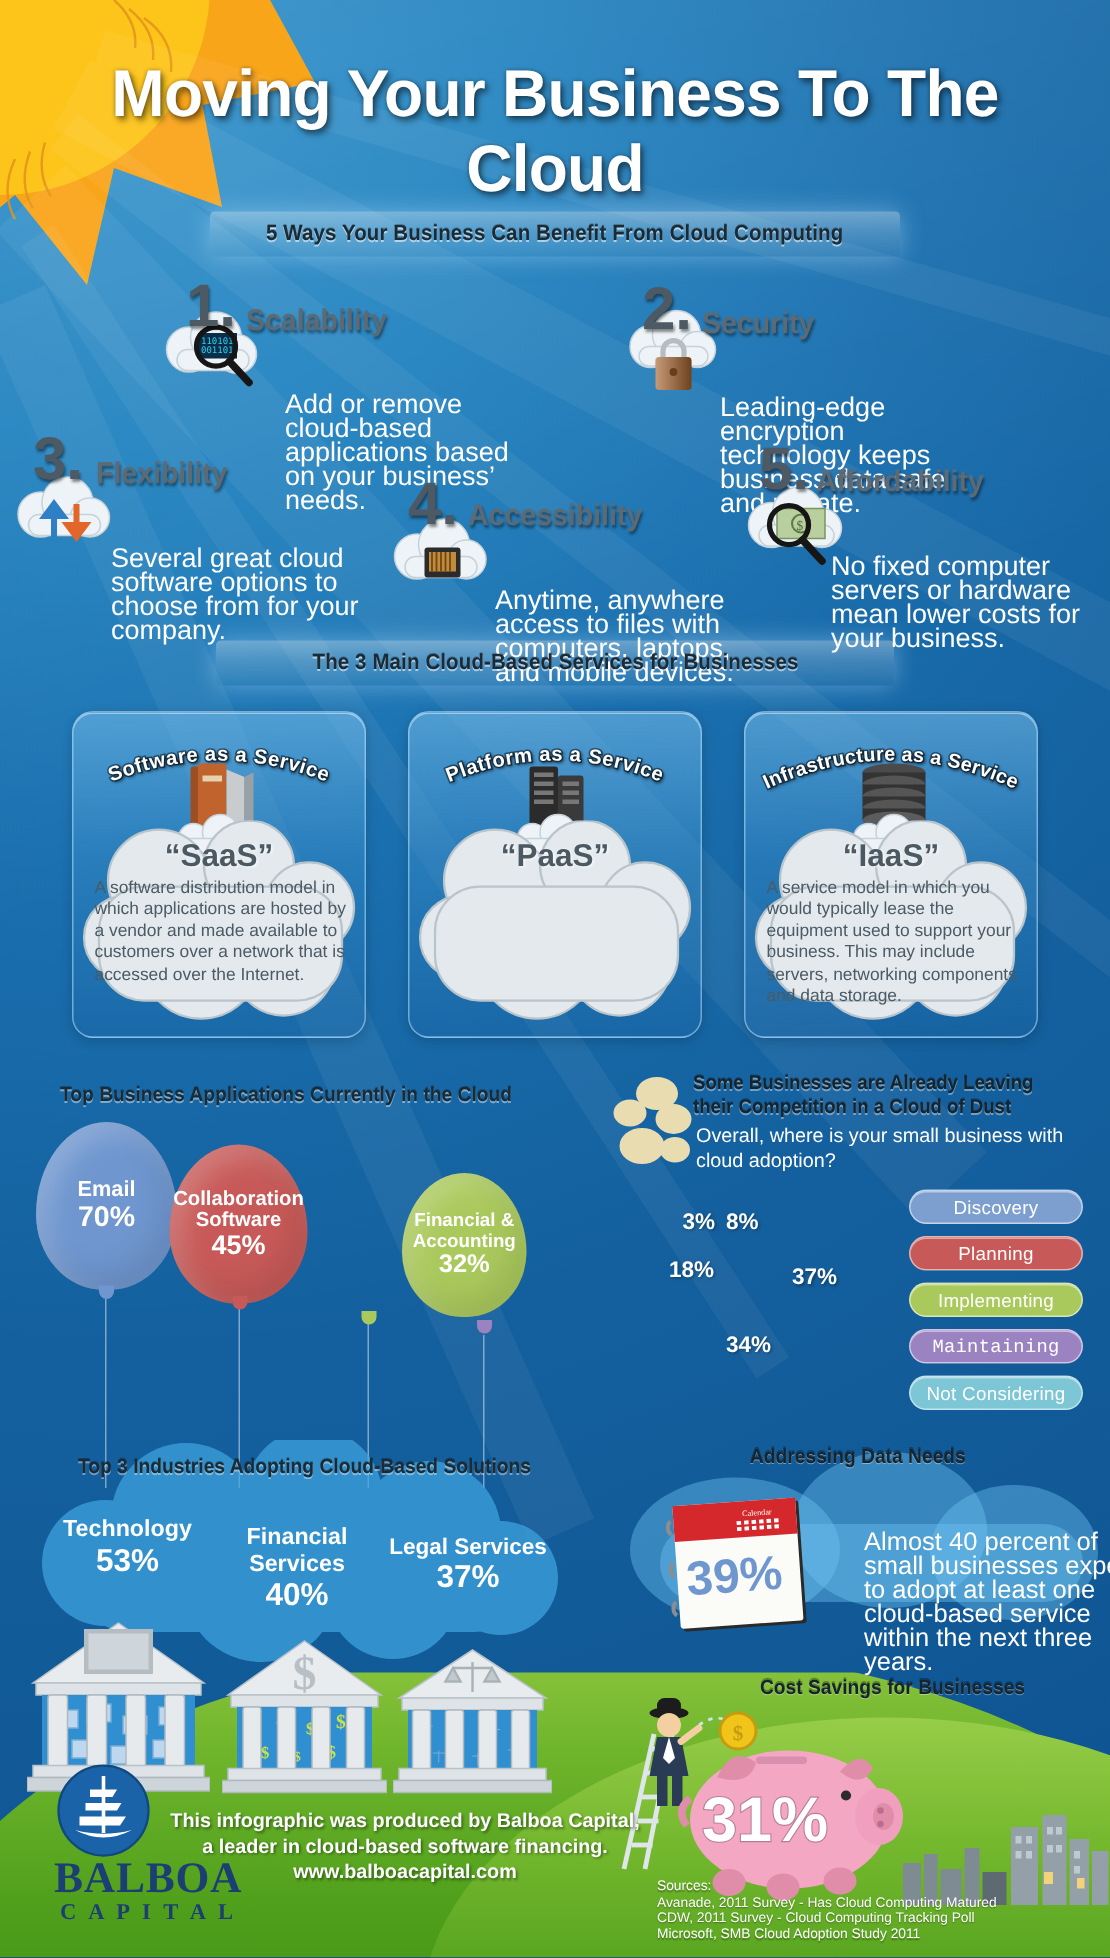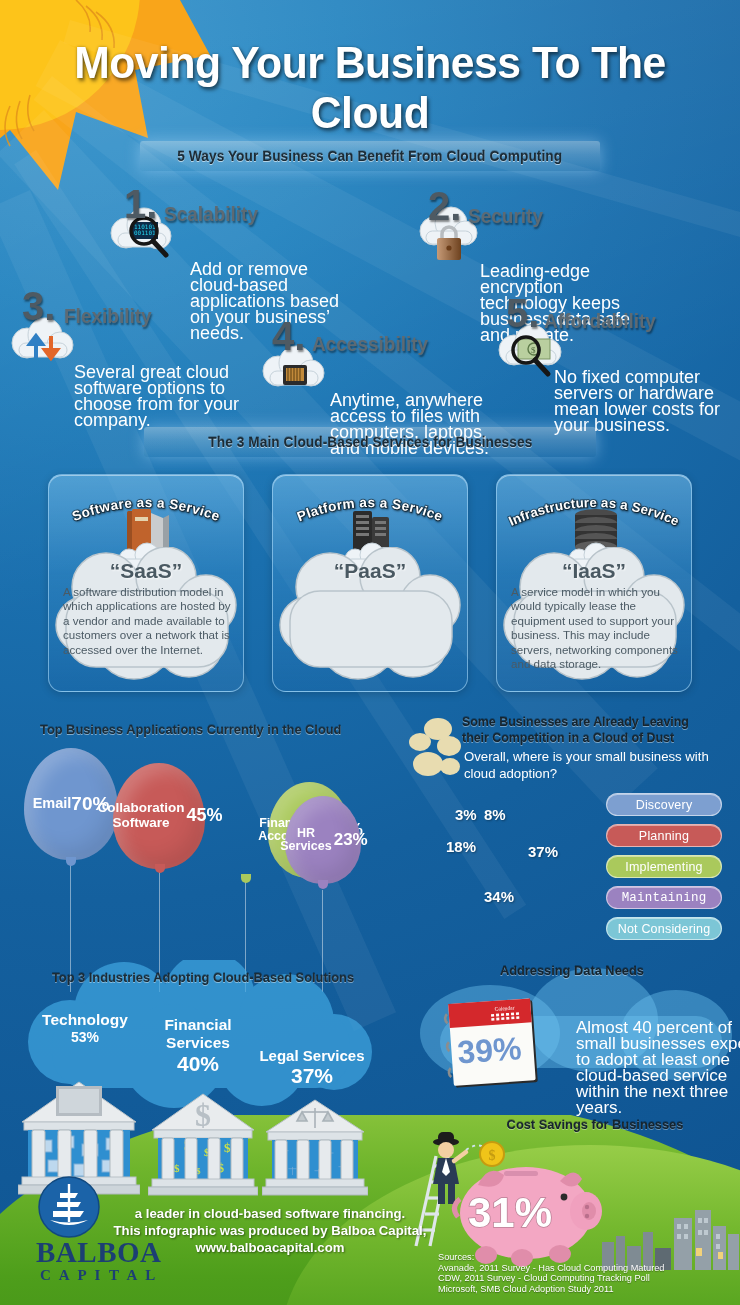--- a/index.html
+++ b/index.html
@@ -80,21 +80,21 @@
     font-size:21px; font-weight:bold; color:#4a5962;
     text-shadow:1px 1px 2px rgba(255,255,255,.8);
   }
   .cardbody {
     position:absolute; left:14px; right:12px; top:110px;
     font-size:11.6px; line-height:14.4px; color:#4b5a64;
   }
 
   
   .balloon { position:absolute; border-radius:50% 50% 48% 48%/55% 55% 45% 45%;
-    display:flex; align-items:center; justify-content:center;
+    display:flex; flex-direction:column; align-items:center; justify-content:center;
     color:#fff; font-weight:bold; text-align:center; line-height:1.08;
     box-shadow:inset -8px -10px 20px rgba(0,0,0,.10), inset 8px 8px 18px rgba(255,255,255,.22);
   }
   .bstring { position:absolute; width:1px; background:rgba(255,255,255,.45); }
   .bknot { position:absolute; width:10px; height:9px; border-radius:0 0 5px 5px; }
 
   
   .pielbl { position:absolute; color:#fff; font-weight:bold; font-size:15px;
             text-shadow:1px 1px 2px rgba(0,0,0,.35); }
   .legend { position:absolute; width:116px; height:23px; border-radius:12px;
@@ -437,24 +437,20 @@
     <span style="font-size:18px;">45%</span>
   </div>
   <div class="bknot" style="left:155px; top:864px; background:#c75a58;"></div>
 
   <div class="balloon" style="left:220px; top:782px; width:83px; height:96px; background:#aac95c; font-size:12.5px;margin-left:48px;">
     <span style="padding:0 2px;">Financial &amp; Accounting</span>
     <span style="font-size:17px;">32%</span>
   </div>
   <div class="bknot" style="left:241px; top:874px; background:#aac95c;"></div>
 
-  <div class="balloon" style="left:285px; top:796px; width:76px; height:88px; background:#9b82c0; font-size:12.5px;">
-    <span style="padding:0 2px;">HR Services</span>
-    <span style="font-size:17px;">23%</span>
-  </div>
   <div class="bknot" style="left:318px; top:880px; background:#9b82c0;"></div>
 
   <div class="dust" style="left:424px; top:718px; width:28px; height:22px;"></div>
   <div class="dust" style="left:409px; top:733px; width:22px; height:18px;"></div>
   <div class="dust" style="left:437px; top:736px; width:24px; height:20px;"></div>
   <div class="dust" style="left:413px; top:752px; width:30px; height:24px;"></div>
   <div class="dust" style="left:440px; top:758px; width:20px; height:17px;"></div>
 
   <div style="position:absolute; left:462px; top:714px; font-size:13.2px; font-weight:bold; color:#16242e; line-height:16px;
               text-shadow:0 1px 0 rgba(255,255,255,.4), 0 -1px 0 rgba(0,0,0,.3); transform:scaleX(.94); transform-origin:left;">
@@ -541,27 +537,27 @@
         <rect x="28" y="50" width="298" height="78" rx="34"></rect>
       </g>
     </svg>
   </div>
   <div style="position:absolute; left:38px; top:970px; width:330px; text-align:center;
               font-size:13.5px; font-weight:bold; color:#1b2b36;
               text-shadow:0 1px 0 rgba(255,255,255,.4), 0 -1px 0 rgba(0,0,0,.3); transform:scaleX(.95);">Top 3 Industries Adopting Cloud-Based Solutions</div>
 
   <div style="position:absolute; left:30px; top:1011px; width:110px; text-align:center; color:#fff; font-weight:bold;">
     <div style="font-size:15.5px;">Technology</div>
-    <div style="font-size:14px;">53%</div>
+    <div style="font-size:21px;">53%</div>
   </div>
   <div style="position:absolute; left:132px; top:1016px; width:132px; text-align:center; color:#fff; font-weight:bold;">
     <div style="font-size:15.5px;">Financial Services</div>
     <div style="font-size:21px;">40%</div>
   </div>
-  <div style="position:absolute; left:250px; top:1023px; width:124px; text-align:center; color:#fff; font-weight:bold;margin-top:24px;">
+  <div style="position:absolute; left:250px; top:1023px; width:124px; text-align:center; color:#fff; font-weight:bold;">
     <div style="font-size:15px;">Legal Services</div>
     <div style="font-size:21px;">37%</div>
   </div>
 
   <div class="bigcloud" style="left:420px; top:985px; width:140px; height:96px; background:rgba(110,195,240,.42);"></div>
   <div class="bigcloud" style="left:528px; top:968px; width:130px; height:104px; background:rgba(110,195,240,.42);"></div>
   <div class="bigcloud" style="left:620px; top:990px; width:112px; height:90px; background:rgba(110,195,240,.42);"></div>
   <div style="position:absolute; left:440px; top:1016px; width:282px; height:52px; border-radius:26px; background:rgba(110,195,240,.42);"></div>
 
   <div style="position:absolute; left:460px; top:963px; width:280px; text-align:left;
@@ -806,22 +802,22 @@
       <path d="M22 17 h18 l-3 5 h-15 z" fill="#fff"></path>
       <path d="M19 26 h24 l-3 5 h-21 z" fill="#fff"></path>
       <path d="M15 35 h31 l-4 6 h-27 z" fill="#fff"></path>
       <path d="M12 44 q19 10 38 0 q-19 5 -38 0 z" fill="#fff"></path>
     </svg>
   </div>
   <div class="bcap" style="left:36px; top:1236px; font-size:29px; letter-spacing:.5px; font-family:'Liberation Serif', serif;">BALBOA</div>
   <div class="bcap" style="left:40px; top:1267px; font-size:15px; letter-spacing:2.5px; font-family:'Liberation Serif', serif;">C A P I T A L</div>
 
   <div class="footertxt" style="left:110px; top:1205px; width:320px;">
+    <div>This infographic was produced by Balboa Capital,</div>
     <div>a leader in cloud-based software financing.</div>
-    <div>This infographic was produced by Balboa Capital,</div>
     <div>www.balboacapital.com</div>
   </div>
 
   <div class="srcs" style="left:438px; top:1252px;">
     <div>Sources:</div>
     <div>Avanade, 2011 Survey - Has Cloud Computing Matured</div>
     <div>CDW, 2011 Survey - Cloud Computing Tracking Poll</div>
     <div>Microsoft, SMB Cloud Adoption Study 2011</div>
   </div>
 

